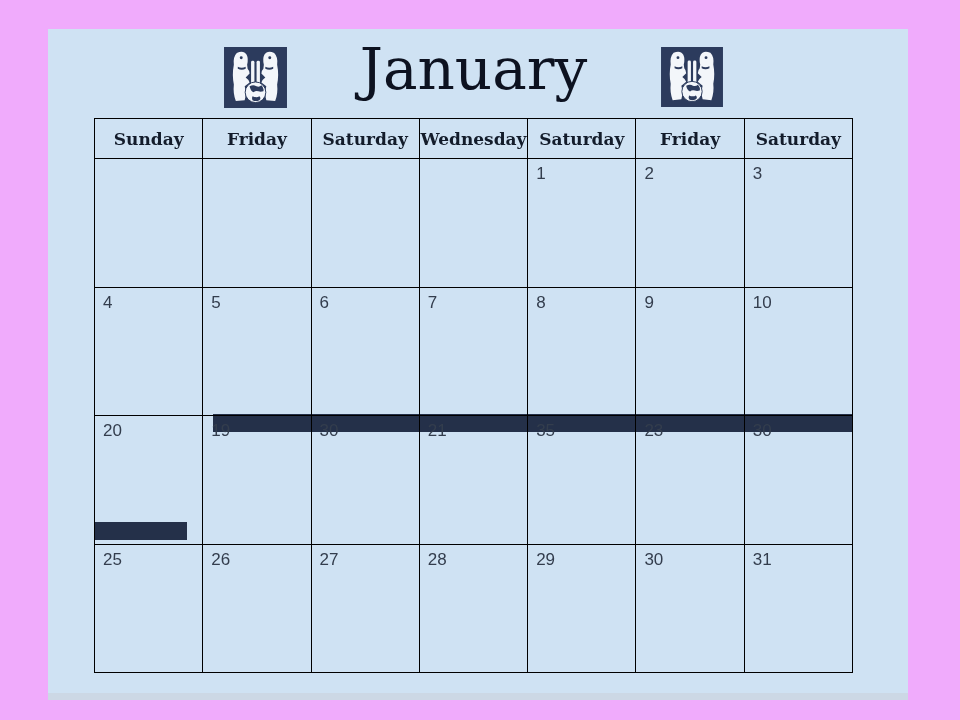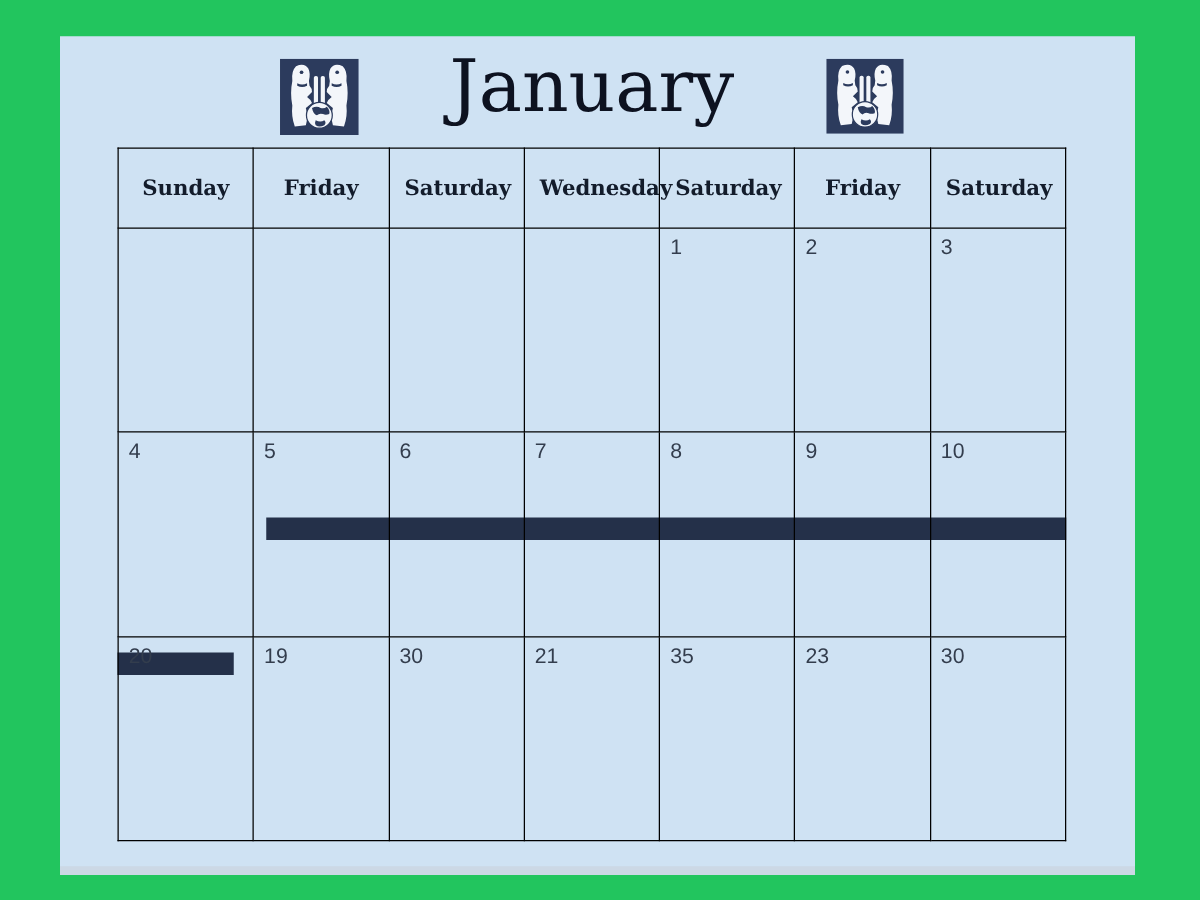--- a/index.html
+++ b/index.html
@@ -8,21 +8,21 @@
     width: 960px;
     height: 720px;
     background: #ffffff;
     font-family: "Liberation Sans", sans-serif;
     overflow: hidden;
   }
   .page {
     position: relative;
     width: 960px;
     height: 720px;
-    background: #22c55e;
+    background: #f0abfc;
   }
   .slide-bg {
     position: absolute;
     left: 48px;
     top: 29px;
     width: 860px;
     height: 671px;
     background: #cfe2f3;
   }
   .slide-bg::after {
@@ -87,21 +87,21 @@
     vertical-align: top;
   }
   table.calendar th {
     height: 39px;
     font-family: "DejaVu Serif", serif;
     font-size: 17px;
     font-weight: bold;
     color: #131c2b;
     text-align: center;
     vertical-align: middle;
-    padding: 12px;
+    padding: 0;
   }
   table.calendar tr.week { height: 103px; }
   table.calendar td {
     font-family: "Liberation Sans", sans-serif;
     font-size: 17px;
     color: #333d4d;
     text-align: left;
     padding: 5px 0 0 8px;
   }
 </style>
@@ -195,16 +195,25 @@
         </tr>
         <tr class="week">
           <td>20</td>
           <td>19</td>
           <td>30</td>
           <td>21</td>
           <td>35</td>
           <td>23</td>
           <td>30</td>
         </tr>
+        <tr class="week">
+          <td>25</td>
+          <td>26</td>
+          <td>27</td>
+          <td>28</td>
+          <td>29</td>
+          <td>30</td>
+          <td>31</td>
+        </tr>
       </tbody>
     </table>
   </div>
 </div>
 
 </body></html>

